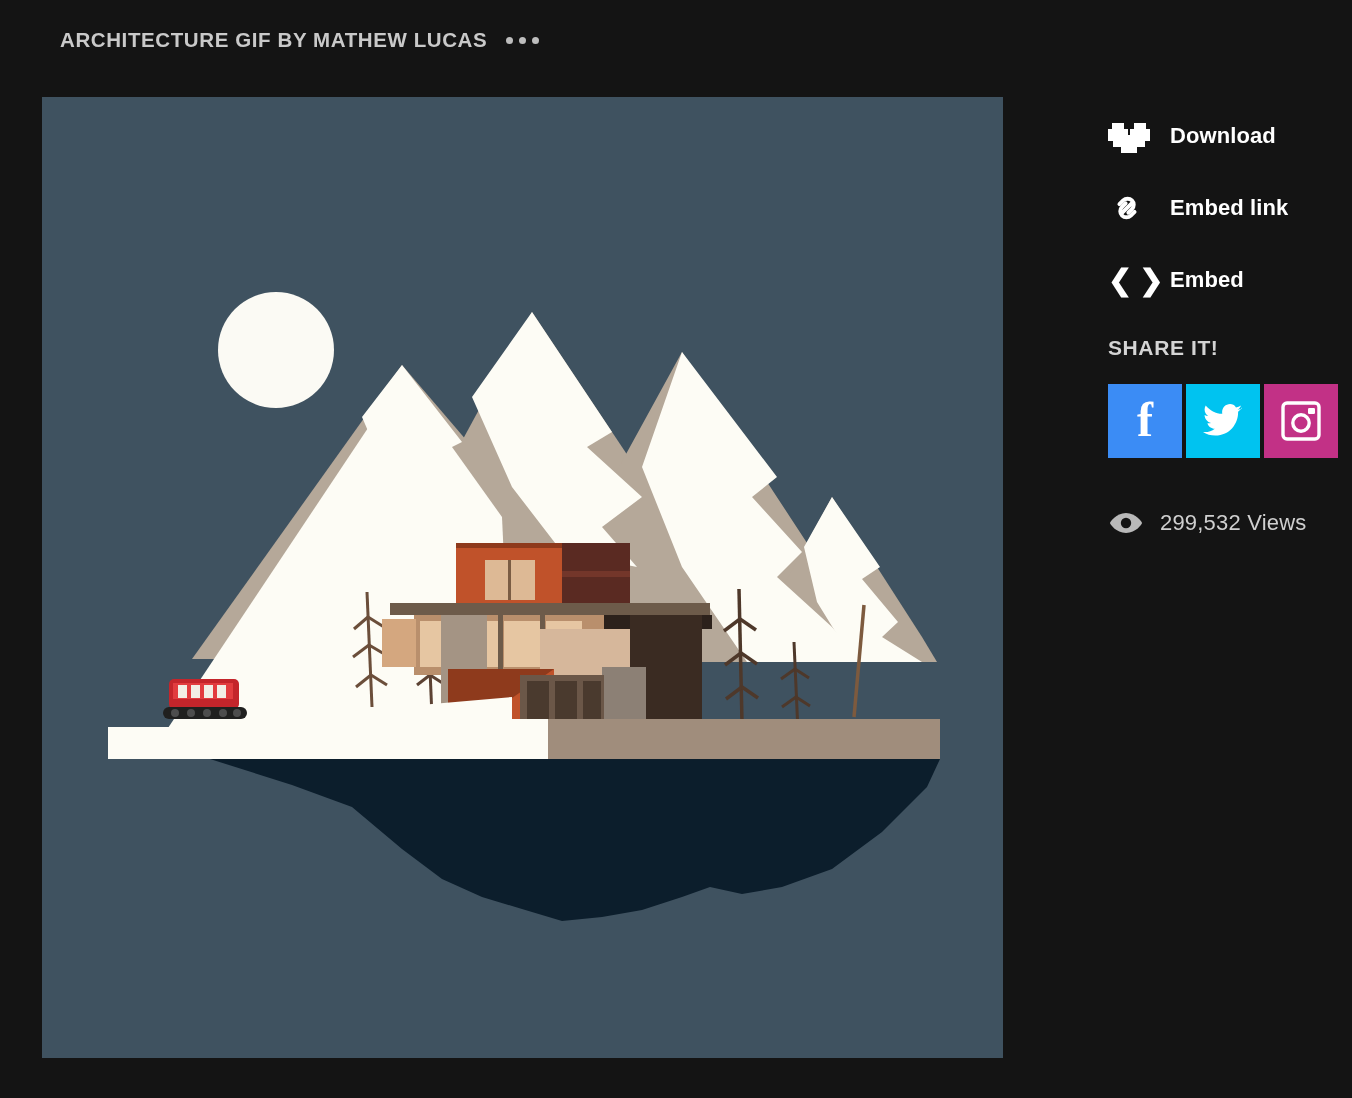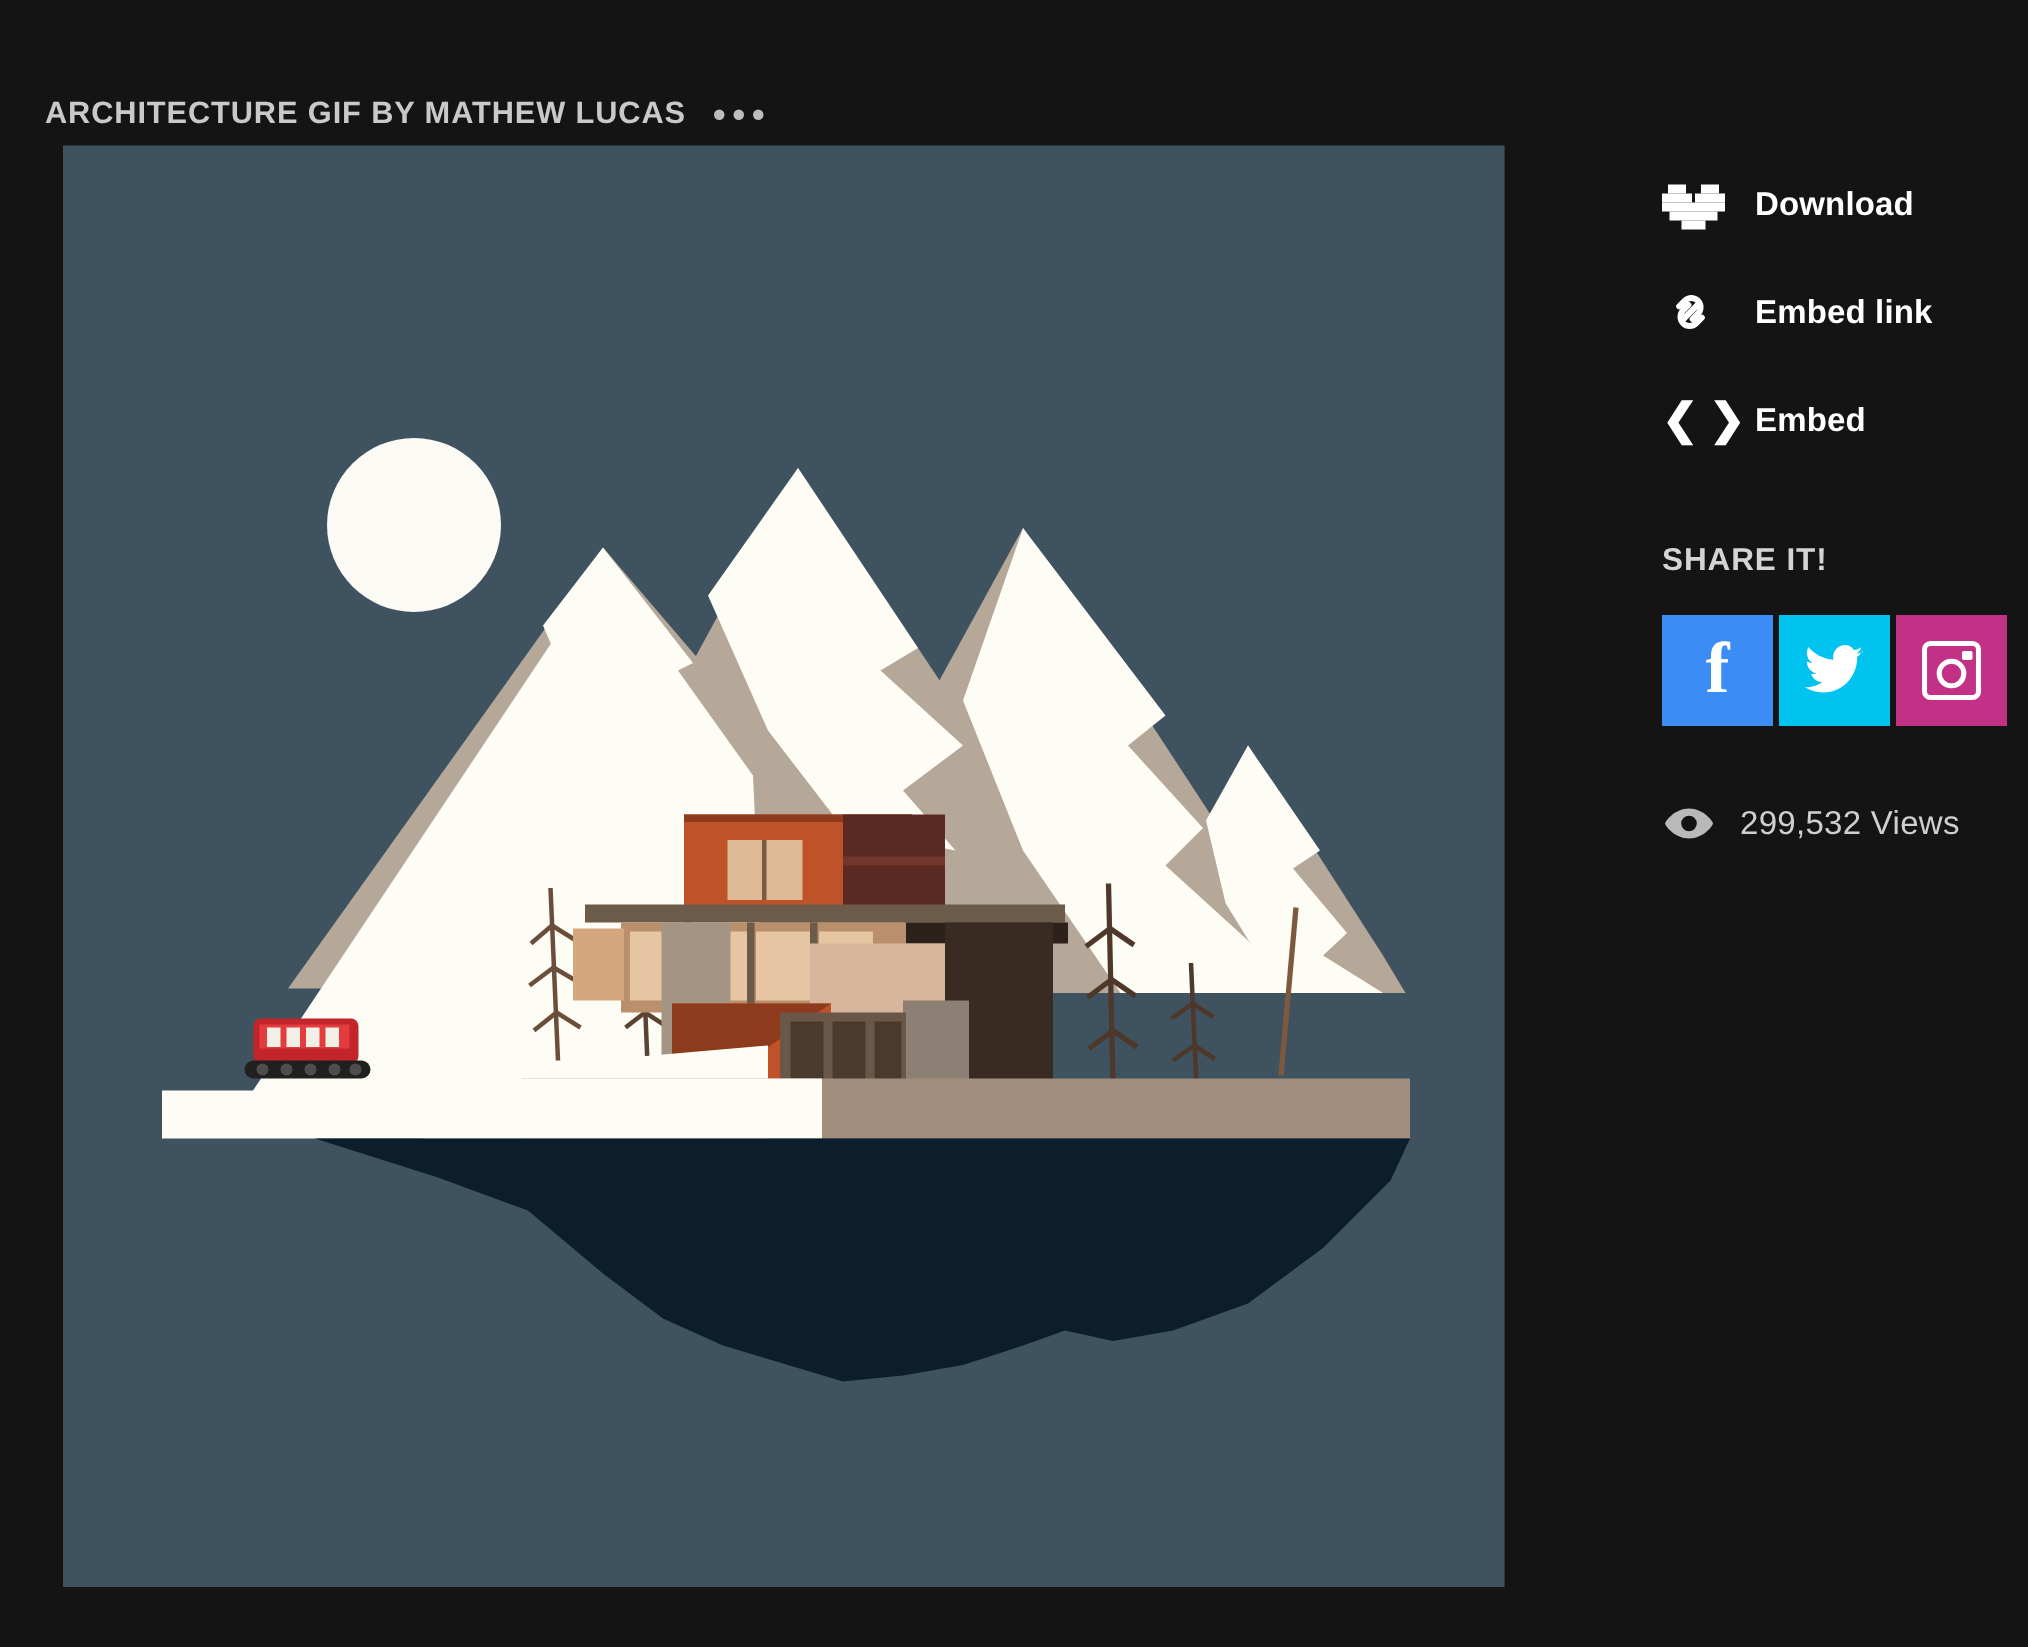--- a/index.html
+++ b/index.html
@@ -18,26 +18,25 @@
   .page {
     position: relative;
     width: 1352px;
     height: 1098px;
     background: #141414;
   }
 
   
   .header {
     position: absolute;
-    left: 30px;
+    left: 60px;
     top: 28px;
     display: flex;
     align-items: center;
     gap: 17px;
-    margin-top: 36px;
   }
   .page-title {
     font-size: 20.5px;
     font-weight: bold;
     letter-spacing: 0.6px;
     color: #c9c9c9;
     white-space: nowrap;
   }
   .more-menu {
     display: flex;
@@ -128,21 +127,21 @@
     align-items: center;
     gap: 7px;
     color: #ffffff;
     font-size: 29px;
     font-weight: bold;
     line-height: 1;
   }
 
   
   .share-heading {
-    margin-top: 56px;
+    margin-top: 30px;
     font-size: 21px;
     font-weight: bold;
     letter-spacing: 0.6px;
     color: #d4d4d4;
   }
   .share-row {
     margin-top: 24px;
     display: flex;
     gap: 4px;
   }

